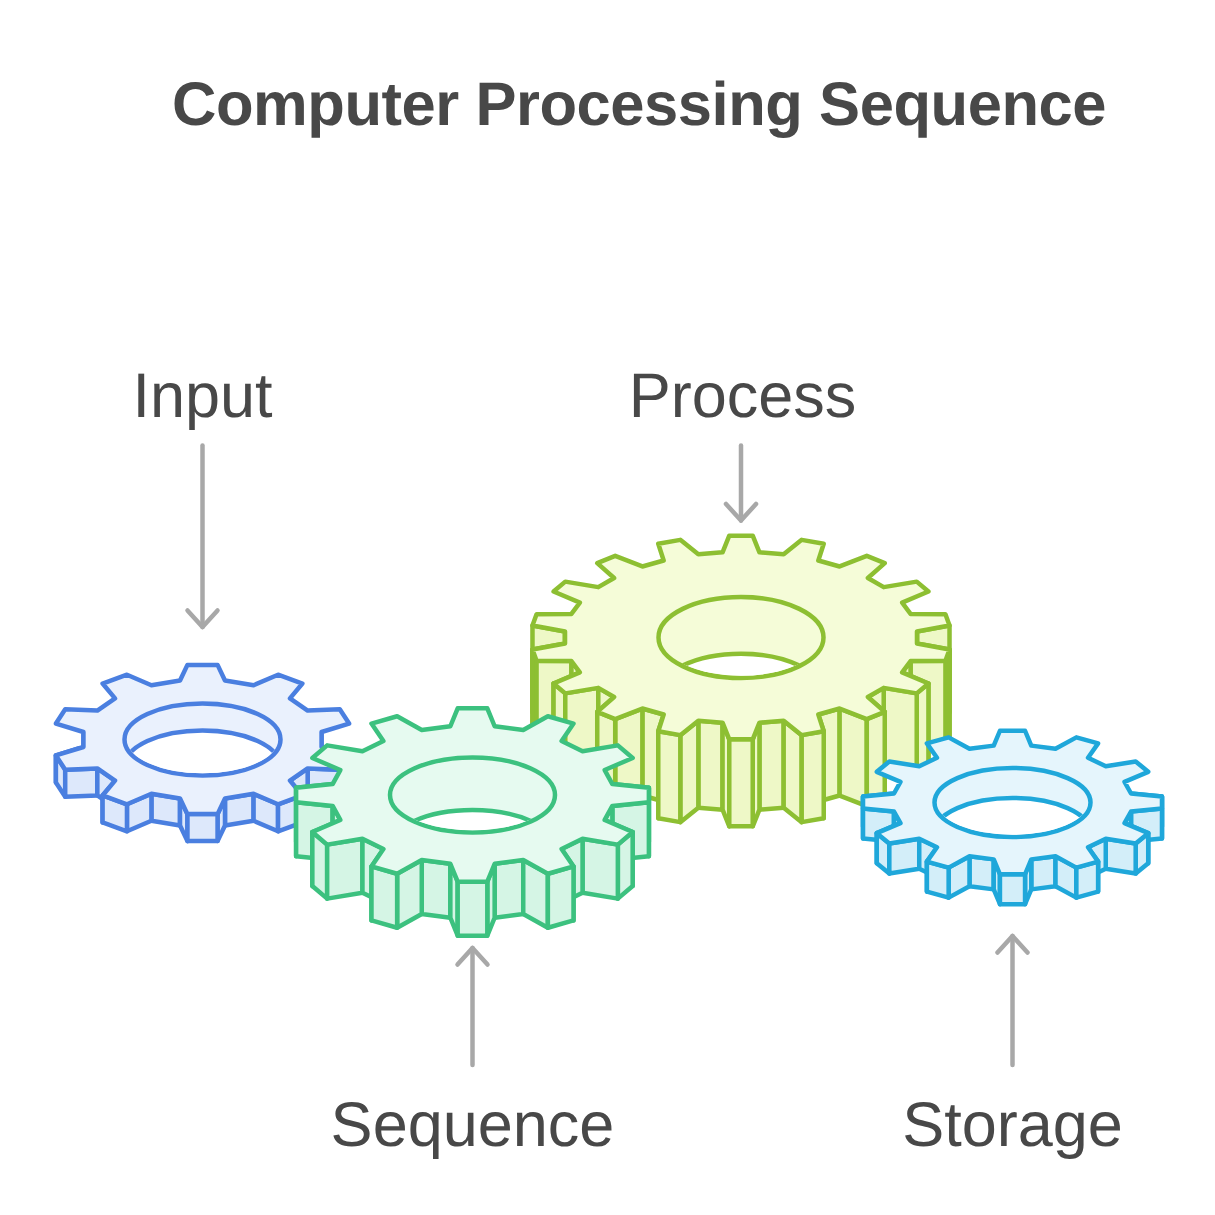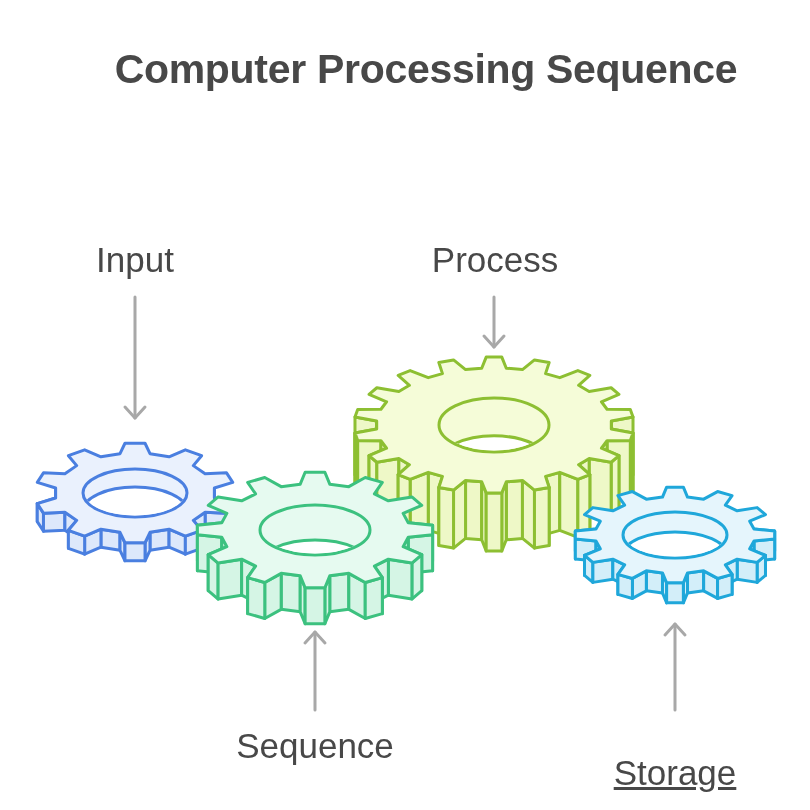--- a/index.html
+++ b/index.html
@@ -1,18 +1,18 @@
 <!DOCTYPE html>
 <html><head>
   <meta charset="utf-8">
   <style>
     html, body { margin: 0; padding: 0; background: #ffffff; }
     body { width: 810px; height: 810px; position: relative; overflow: hidden; font-family: "Liberation Sans", sans-serif; }
     .title { position: absolute; left: 0; top: 46px; width: 810px; text-align: center; font-size: 41px; font-weight: bold; color: #484848; letter-spacing: -0.3px; padding-left: 21px; }
-    .label { position: absolute; font-size: 35px; color: #484848; white-space: nowrap; transform: translateX(-50%); }
+    .label { position: absolute; font-size: 42px; color: #484848; white-space: nowrap; transform: translateX(-50%); }
     svg#diagram { position: absolute; left: 0; top: 0; }
   </style>
 </head>
 <body>
 
 <div class="title">Computer Processing Sequence</div>
 
 <svg id="diagram" width="810" height="810" viewBox="0 0 810 810">
   <g id="gear-output">
       <g>
@@ -191,13 +191,13 @@
   </g>
   <g stroke="#a8a8a8" stroke-width="3" fill="none" stroke-linecap="round" stroke-linejoin="round">
     <line x1="675" y1="624" x2="675" y2="710"></line>
     <polyline points="665,635 675,624 685,635"></polyline>
   </g>
 </svg>
 
 <div class="label" style="left:135px; top:240px;">Input</div>
 <div class="label" style="left:495px; top:240px;">Process</div>
 <div class="label" style="left:315px; top:726px;">Sequence</div>
-<div class="label" style="left:675px; top:753px;text-decoration:underline;">Storage</div>
+<div class="label" style="left:675px; top:726px;">Storage</div>
 
 </body></html>

